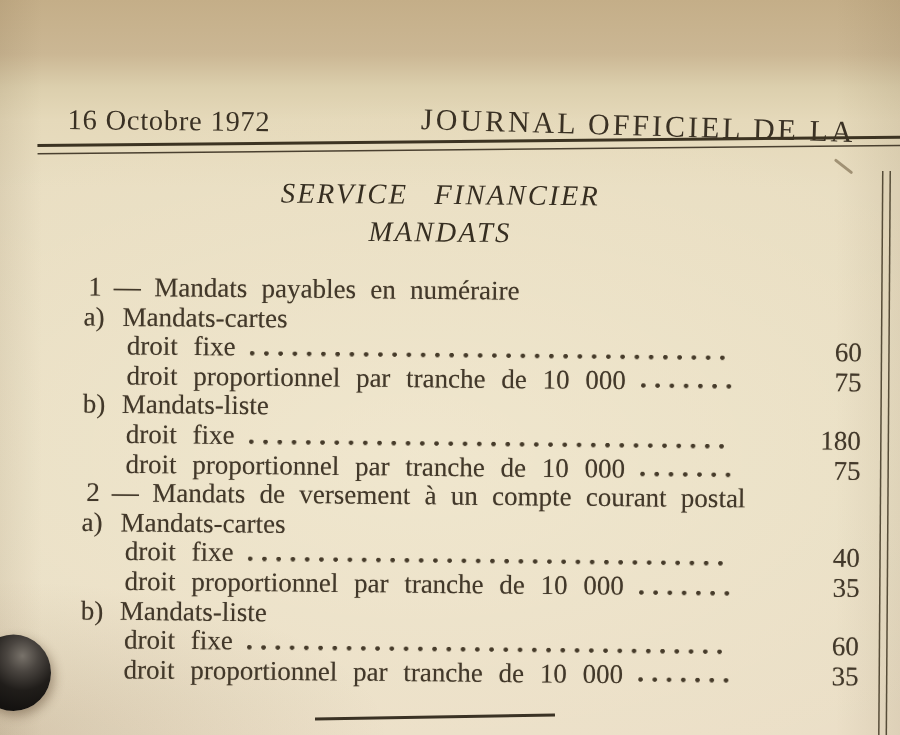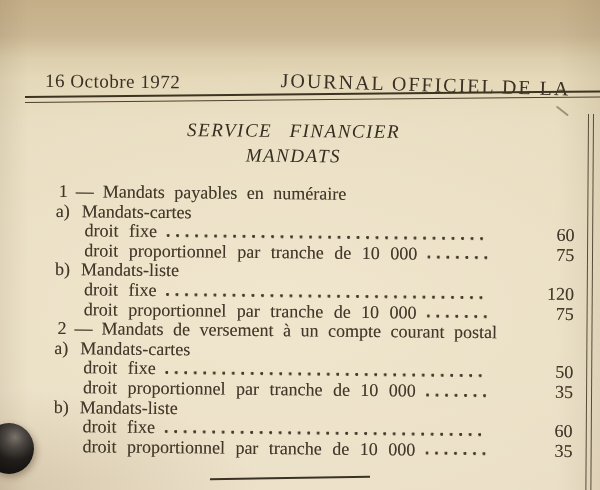--- a/index.html
+++ b/index.html
@@ -129,21 +129,21 @@
         <span class="rvalue">75</span>
     </div>
     <div class="ln grp">
       <span class="letter">b)</span>
         <span class="gname">Mandats-liste</span>
     </div>
     <div class="ln row">
       <span class="rlabel">droit fixe</span>
         <span class="leader"></span>
         <span class="gap"></span>
-        <span class="rvalue">120</span>
+        <span class="rvalue">180</span>
     </div>
     <div class="ln row">
       <span class="rlabel">droit proportionnel par tranche de 10 000</span>
         <span class="leader"></span>
         <span class="gap"></span>
         <span class="rvalue">75</span>
     </div>
 
     <div class="ln sec">
       <span class="num">2</span>
@@ -151,21 +151,21 @@
         <span class="stitle">Mandats de versement à un compte courant postal</span>
     </div>
     <div class="ln grp">
       <span class="letter">a)</span>
         <span class="gname">Mandats-cartes</span>
     </div>
     <div class="ln row">
       <span class="rlabel">droit fixe</span>
         <span class="leader"></span>
         <span class="gap"></span>
-        <span class="rvalue">50</span>
+        <span class="rvalue">40</span>
     </div>
     <div class="ln row">
       <span class="rlabel">droit proportionnel par tranche de 10 000</span>
         <span class="leader"></span>
         <span class="gap"></span>
         <span class="rvalue">35</span>
     </div>
     <div class="ln grp">
       <span class="letter">b)</span>
         <span class="gname">Mandats-liste</span>

